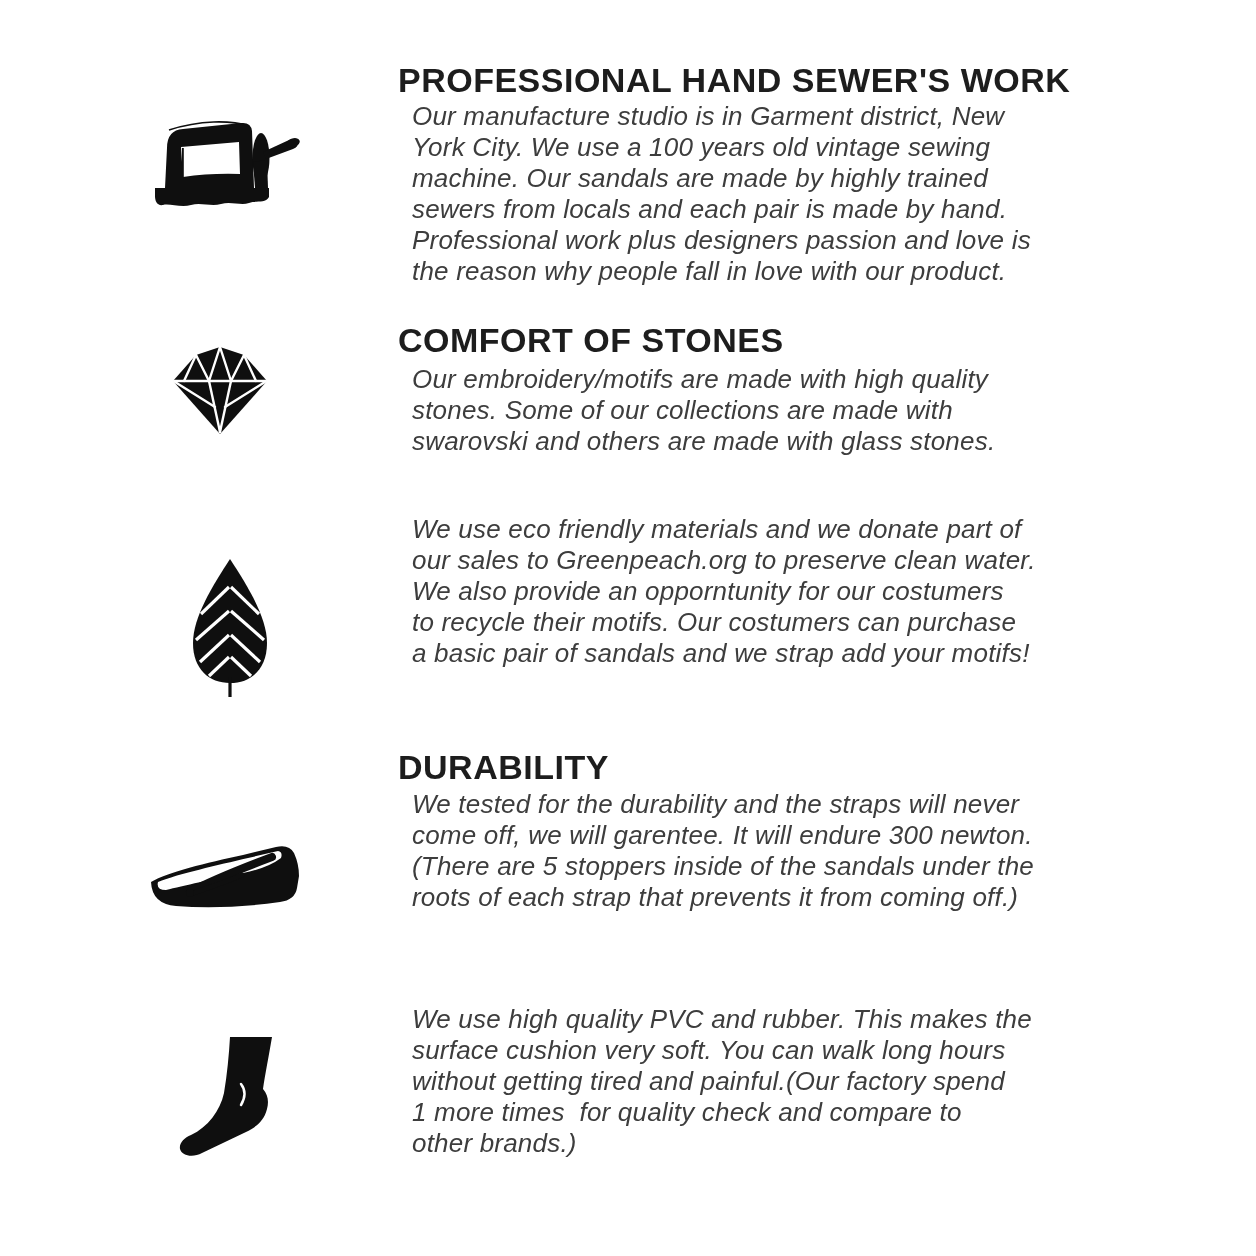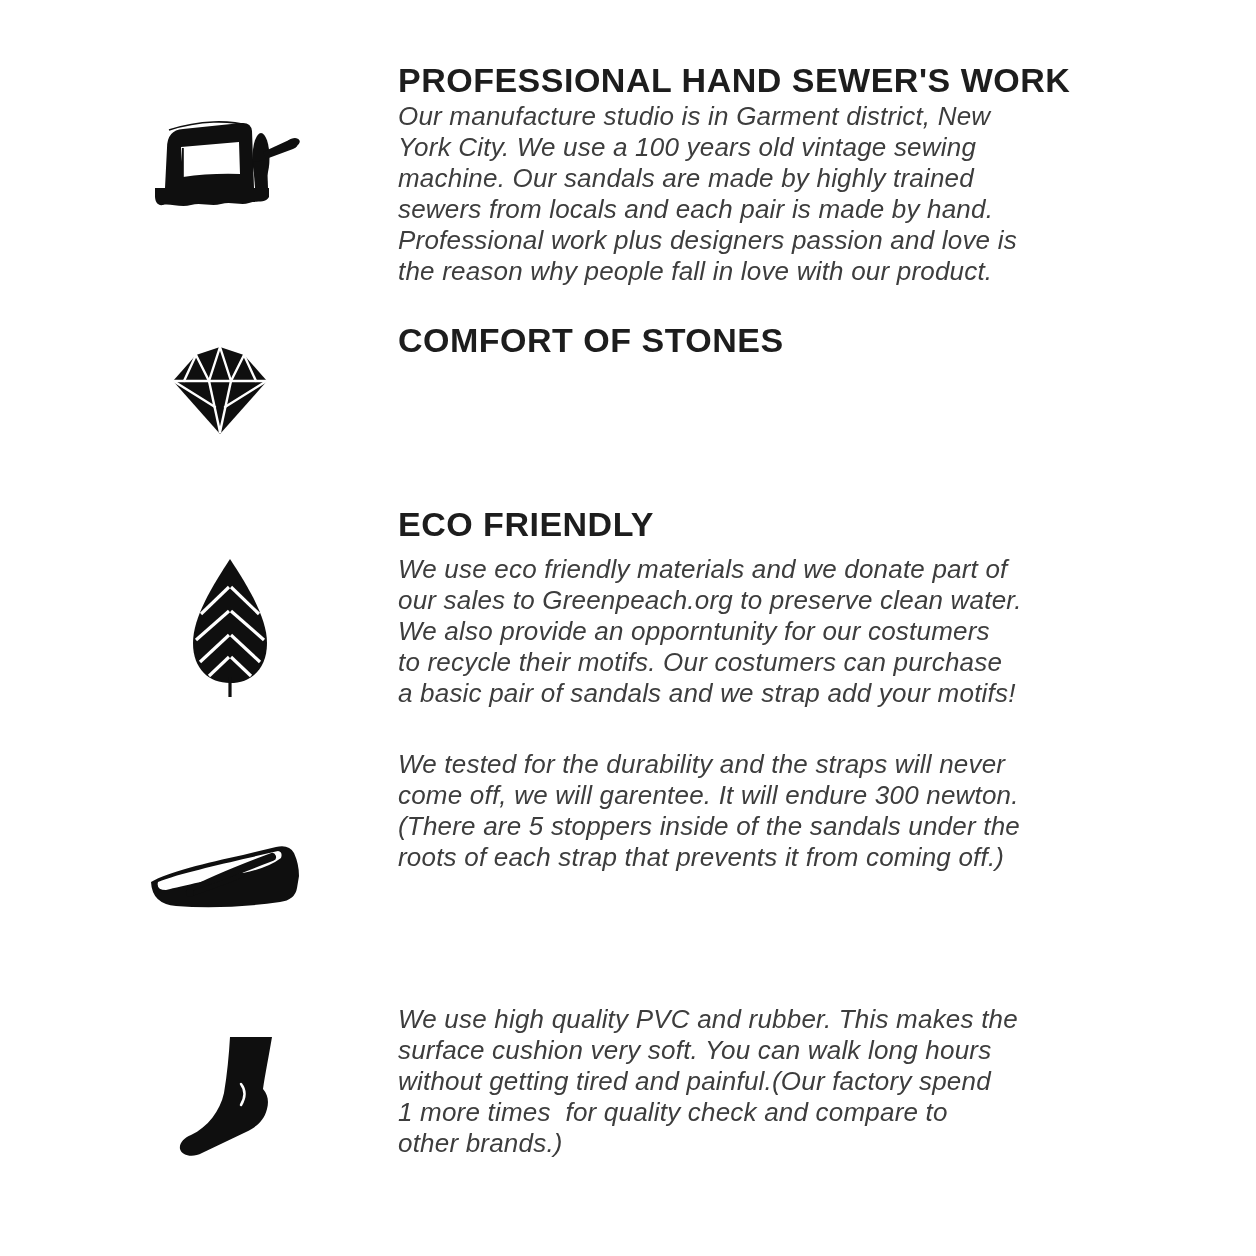--- a/index.html
+++ b/index.html
@@ -16,21 +16,21 @@
   .page{position:relative;width:1228px;height:1256px;overflow:hidden;background:var(--bg);}
   .row{position:absolute;left:0;width:100%;}
   .icon-wrap{position:absolute;color:var(--icon-color);}
   .icon-wrap svg{display:block;}
   .text-cell{position:absolute;left:398px;width:740px;}
   h2{
     margin:0;font-size:34px;font-weight:bold;letter-spacing:.5px;
     line-height:40px;color:var(--heading-color);
   }
   p{
-    margin:0;font-size:26px;font-style:italic;font-weight:normal;
+    margin:14px;font-size:26px;font-style:italic;font-weight:normal;
     line-height:31px;color:var(--body-color);white-space:pre;letter-spacing:.2px;
   }
   
   .s1{top:60px}  .s1 p{margin-top:1px}  .s1 .icon-wrap{left:155px;top:58px}
   .s2{top:320px} .s2 p{margin-top:4px}  .s2 .icon-wrap{left:170px;top:23px}
   .s3{top:504px} .s3 p{margin-top:10px} .s3 .icon-wrap{left:185px;top:53px}
   .s4{top:747px} .s4 p{margin-top:2px}  .s4 .icon-wrap{left:148px;top:83px}
   .s5{top:990px} .s5 p{margin-top:14px} .s5 .icon-wrap{left:178px;top:47px}
 </style>
 </head>
@@ -76,20 +76,23 @@
             <path d="M74 12 L86 38"></path>
           <path d="M39 38 L50 89"></path>
             <path d="M61 38 L50 89"></path>
           <path d="M5 39 L45 64"></path>
             <path d="M95 39 L55 64"></path>
         </g>
       </svg>
     </span>
     <div class="text-cell">
       <h2>COMFORT OF STONES</h2>
+      <p>Our embroidery/motifs are made with high quality
+stones. Some of our collections are made with
+swarovski and others are made with glass stones.</p>
     </div>
   </section>
 
   <section class="row s3">
     <span class="icon-wrap">
       <svg width="90" height="140" viewBox="0 0 90 140" aria-hidden="true">
         <path fill="currentColor" d="M45 2 C 62 28, 82 60, 82 86 C 82 112, 66 126, 45 126 C 24 126, 8 112, 8 86 C 8 60, 28 28, 45 2 Z"></path>
         <rect fill="currentColor" x="43.4" y="120" width="3.2" height="20"></rect>
         <g stroke="#ffffff" stroke-width="3.2" fill="none">
           <path d="M44 30 L16 57"></path>
@@ -97,40 +100,40 @@
             <path d="M44 78 L15 105"></path>
             <path d="M44 100 L24 119"></path>
           <path d="M46 30 L74 57"></path>
             <path d="M46 54 L79 83"></path>
             <path d="M46 78 L75 105"></path>
             <path d="M46 100 L66 119"></path>
         </g>
       </svg>
     </span>
     <div class="text-cell">
-      <h2>ECO FRIENDLY</h2>
       <p>We use eco friendly materials and we donate part of
 our sales to Greenpeach.org to preserve clean water.
 We also provide an opporntunity for our costumers
 to recycle their motifs. Our costumers can purchase
 a basic pair of sandals and we strap add your motifs!</p>
     </div>
   </section>
 
   <section class="row s4">
     <span class="icon-wrap">
       <svg width="155" height="80" viewBox="0 0 155 80" aria-hidden="true">
         <path fill="currentColor" d="M3 52 C 20 42, 58 33, 95 25 L128 17 Q141 14 146 23 Q151 34 151 46 L149 58 Q147 70 132 72 Q75 80 28 76 Q4 74 3 52 Z"></path>
         <path fill="#ffffff" d="M10 52 C 30 44, 70 35, 100 28 L130 21 Q135 22 133 28 Q120 38 95 43 C 65 49, 35 56, 18 60 Q8 60 10 52 Z"></path>
         <path d="M42 62 C 68 48, 100 36, 124 27" fill="none" stroke="currentColor" stroke-width="8" stroke-linecap="round"></path>
         <path d="M42 64 C 60 58, 78 52, 94 45" fill="none" stroke="currentColor" stroke-width="5" stroke-linecap="round"></path>
         <circle cx="42" cy="63" r="4" fill="currentColor"></circle>
       </svg>
     </span>
     <div class="text-cell">
+      <h2>DURABILITY</h2>
       <p>We tested for the durability and the straps will never
 come off, we will garentee. It will endure 300 newton.
 (There are 5 stoppers inside of the sandals under the
 roots of each strap that prevents it from coming off.)</p>
     </div>
   </section>
 
   <section class="row s5">
     <span class="icon-wrap">
       <svg width="95" height="126" viewBox="0 0 95 126" aria-hidden="true">

